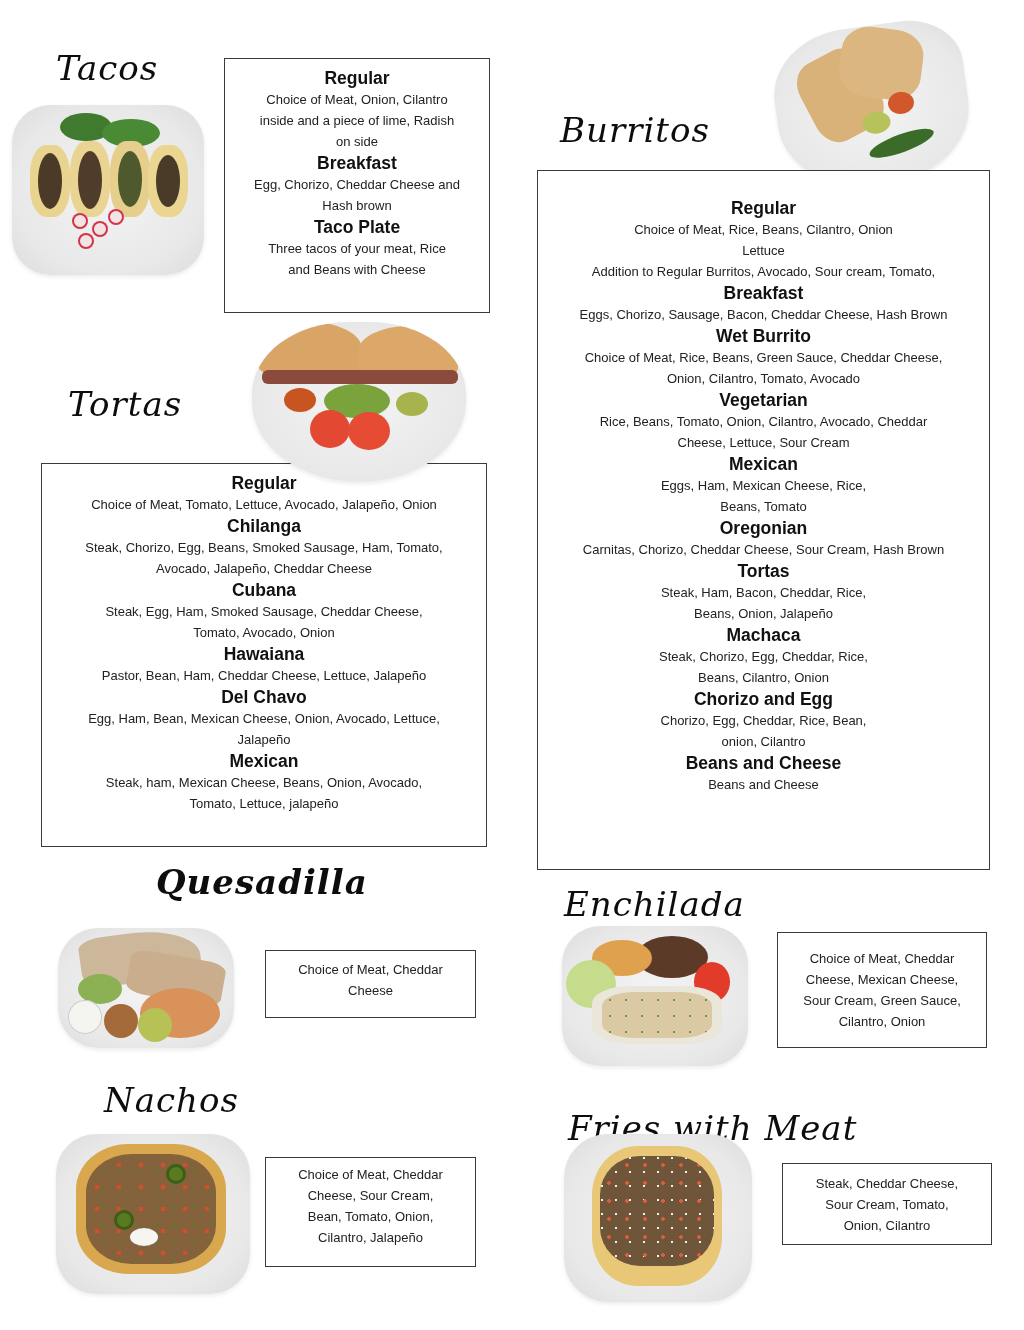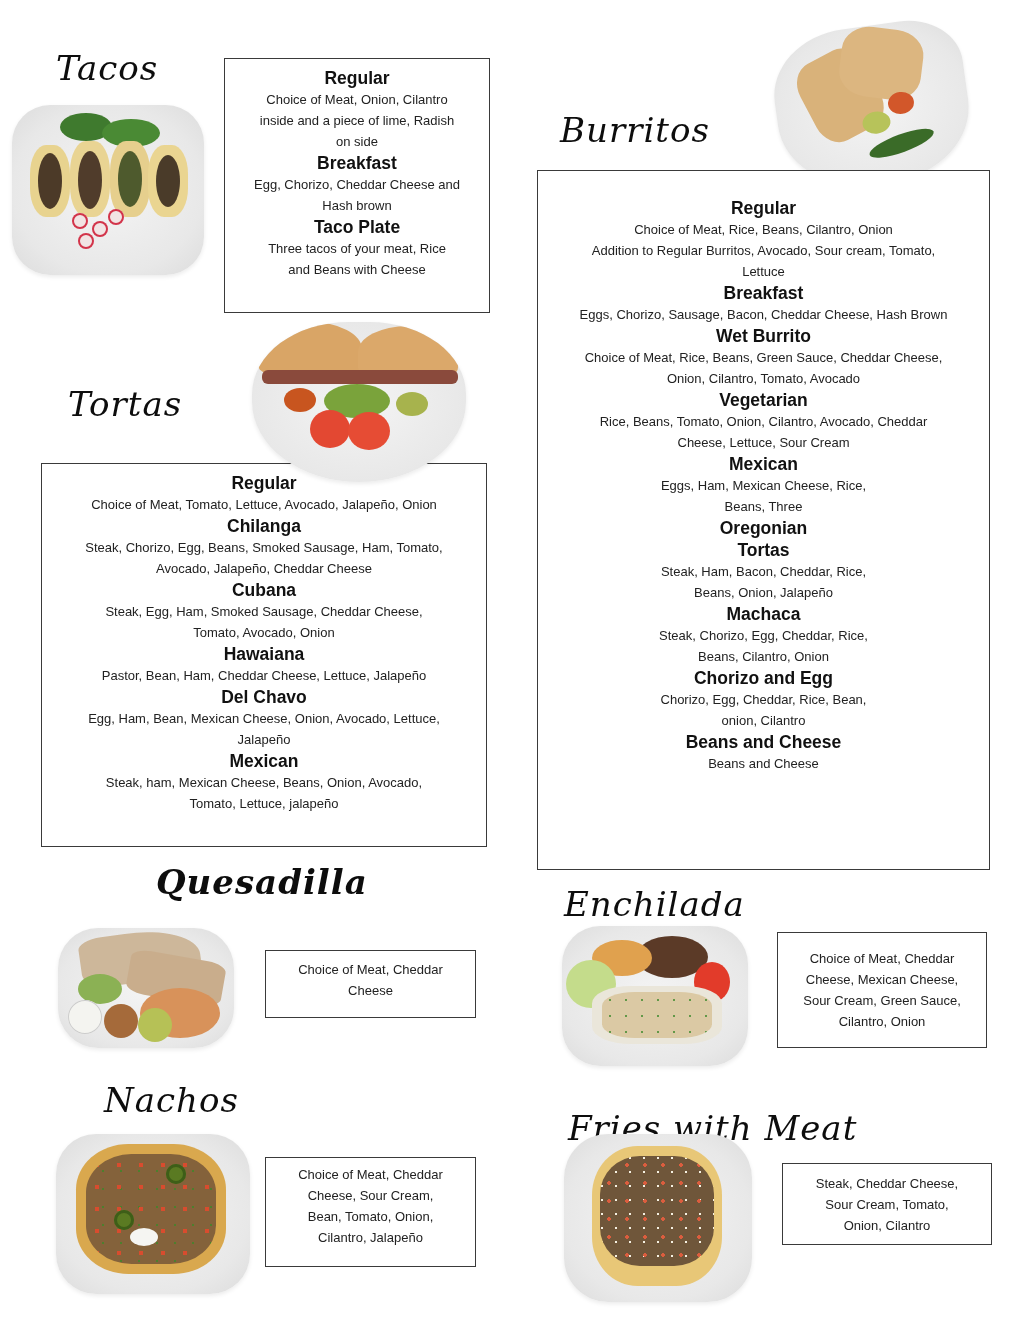--- a/index.html
+++ b/index.html
@@ -66,44 +66,45 @@
   <div class="blob" style="left:84px;top:86px;width:28px;height:22px;background:#b7c35a;"></div>
   <div class="blob" style="left:86px;top:112px;width:68px;height:18px;background:#3a6b28;transform:rotate(-12deg);"></div>
 </div>
 
 <div class="box" style="left:537px; top:170px; width:453px; height:700px; padding-top:26px;">
   <div>
     <div class="item-name">Regular</div>
     <div class="item-desc">Choice of Meat, Rice, Beans, Cilantro, Onion</div>
   </div>
   <div>
+    <div class="item-desc">Lettuce</div>
     <div class="item-desc">Addition to Regular Burritos, Avocado, Sour cream, Tomato,</div>
-    <div class="item-desc">Lettuce</div>
   </div>
   <div>
     <div class="item-name">Breakfast</div>
     <div class="item-desc">Eggs, Chorizo, Sausage, Bacon, Cheddar Cheese, Hash Brown</div>
   </div>
   <div>
     <div class="item-name">Wet Burrito</div>
     <div class="item-desc">Choice of Meat, Rice, Beans, Green Sauce, Cheddar Cheese,</div>
     <div class="item-desc">Onion, Cilantro, Tomato, Avocado</div>
   </div>
   <div>
     <div class="item-name">Vegetarian</div>
     <div class="item-desc">Rice, Beans, Tomato, Onion, Cilantro, Avocado, Cheddar</div>
     <div class="item-desc">Cheese, Lettuce, Sour Cream</div>
   </div>
   <div>
     <div class="item-name">Mexican</div>
     <div class="item-desc">Eggs, Ham, Mexican Cheese, Rice,</div>
-    <div class="item-desc">Beans, Three</div>
+    <div class="item-desc">Beans, Tomato</div>
   </div>
   <div>
     <div class="item-name">Oregonian</div>
+    <div class="item-desc">Carnitas, Chorizo, Cheddar Cheese, Sour Cream, Hash Brown</div>
   </div>
   <div>
     <div class="item-name">Tortas</div>
     <div class="item-desc">Steak, Ham, Bacon, Cheddar, Rice,</div>
     <div class="item-desc">Beans, Onion, Jalapeño</div>
   </div>
   <div>
     <div class="item-name">Machaca</div>
     <div class="item-desc">Steak, Chorizo, Egg, Cheddar, Rice,</div>
     <div class="item-desc">Beans, Cilantro, Onion</div>

